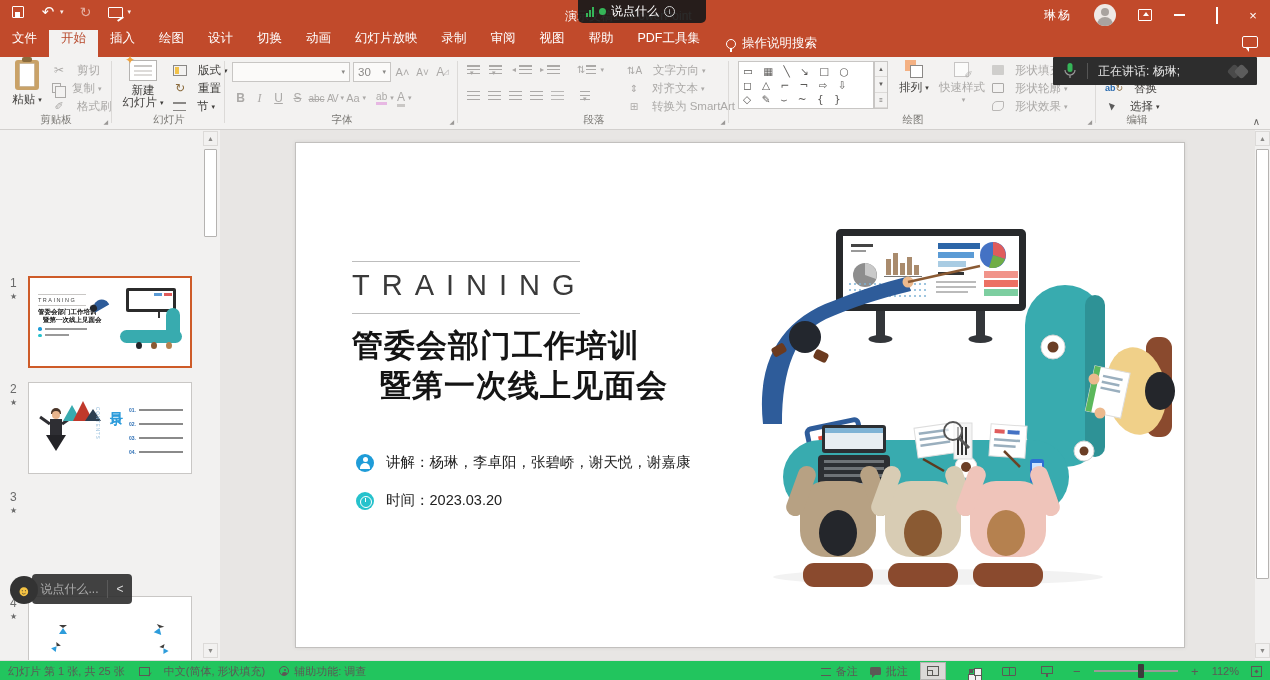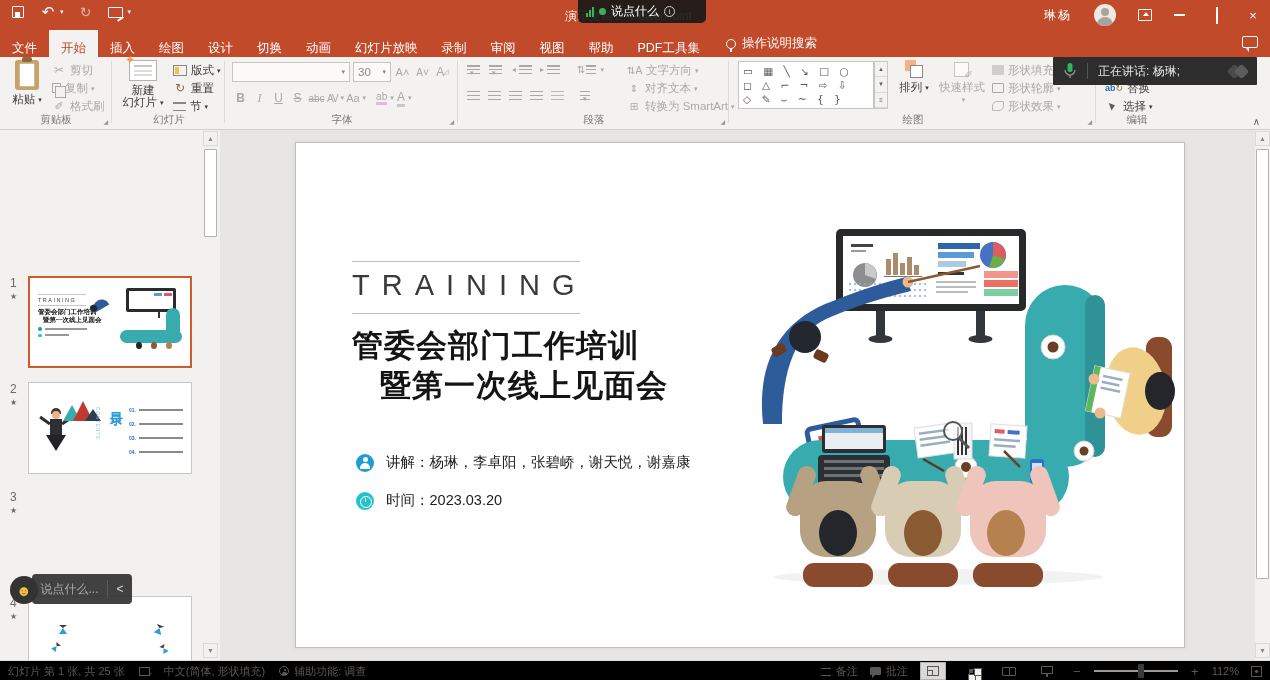--- a/index.html
+++ b/index.html
@@ -30,37 +30,37 @@
   .avatar::before{content:"";position:absolute;left:7px;top:4px;width:8px;height:8px;border-radius:50%;background:#A9A39F}
   .avatar::after{content:"";position:absolute;left:3px;top:13px;width:16px;height:10px;border-radius:8px 8px 0 0;background:#A9A39F}
   .ribopt{width:14px;height:12px;border:1.2px solid #fff;border-radius:1px;position:relative}
   .ribopt::after{content:"";position:absolute;left:4px;top:2px;border-left:3px solid transparent;border-right:3px solid transparent;border-bottom:4px solid #fff}
   .winbtn{font-size:13px;color:#fff;width:14px;text-align:center}
   .restore{width:10px;height:10px;border:1.2px solid #fff;position:relative}
   .minim{width:11px;height:1.5px;background:#fff;display:block}
 
   
   .tabrow{position:absolute;left:0;top:30px;width:1270px;height:27px;background:#C14A2B;display:flex;align-items:stretch;color:#fff}
-  .tab{padding:0 12px;display:flex;align-items:flex-end;font-size:12.5px;white-space:nowrap}
+  .tab{padding:0 12px;display:flex;align-items:flex-start;font-size:12.5px;white-space:nowrap}
   .tab.active{background:#F3F2F1;color:#B7472A}
   .assist{display:flex;align-items:center;gap:6px;margin-left:14px;font-size:12.5px}
   .bulb{width:10px;height:10px;border:1.3px solid #fff;border-radius:50%;position:relative}
   .bulb::after{content:"";position:absolute;left:2.6px;bottom:-4px;width:2.5px;height:3.5px;background:#fff}
   .tabchat{position:absolute;right:12px;top:6px;width:16px;height:12px;border:1.3px solid #fff;border-radius:2px}
   .tabchat::after{content:"";position:absolute;left:2px;bottom:-5px;border-left:4px solid transparent;border-right:0 solid transparent;border-top:5px solid #fff}
 
   
   .ribbon{position:absolute;left:0;top:57px;width:1270px;height:73px;background:#F3F2F1;border-bottom:1px solid #D2D0CE}
   .rgroup{position:absolute;top:0;height:72px}
   .gdiv{position:absolute;top:4px;height:62px;width:1px;background:#DCDAD8}
   .glabel{position:absolute;bottom:2px;left:0;right:0;text-align:center;font-size:10.5px;color:#7A7874}
   .launcher{position:absolute;bottom:4px;right:4px;font-size:6px;color:#9a9896}
   .bigbtn{position:absolute;top:3px;width:46px;height:58px;display:flex;flex-direction:column;align-items:center;justify-content:flex-start;gap:3px;font-size:11.5px;text-align:center}
   .bigbtn .blab{line-height:12px}
-  .sbtn{display:flex;align-items:center;gap:4px;height:18px;font-size:11.5px;white-space:nowrap}
+  .sbtn{display:flex;align-items:center;gap:11px;height:18px;font-size:11.5px;white-space:nowrap}
   .dis{color:#ABA9A7}
   .en{color:#3E3C3A}
   .dd::after{content:"▾";font-size:7px;margin-left:3px;vertical-align:1px}
   .ic{display:inline-flex;align-items:center;justify-content:center;min-width:14px;height:14px;font-size:12px}
   .ic-cut::before{content:"✂"}
   .ic-painter::before{content:"✐";font-size:11px}
   .copyicon{width:9px;height:10px;border:1px solid currentColor;position:relative;background:#F3F2F1}
   .copyicon::after{content:"";position:absolute;left:2px;top:2px;width:9px;height:10px;border:1px solid currentColor;background:#F3F2F1}
   .clip{width:24px;height:30px;background:#C9A268;border-radius:3px;position:relative}
   .clip::before{content:"";position:absolute;left:7px;top:-3px;width:10px;height:5px;background:#8a6b3d;border-radius:2px}
@@ -191,21 +191,21 @@
   
   .chat{position:absolute;left:10px;top:574px;display:flex;align-items:flex-end;z-index:40}
   .chatemoji{width:28px;height:28px;border-radius:50%;background:#333;display:flex;align-items:center;justify-content:center;z-index:2}
   .chatemoji::before{content:"☻";color:#F5C344;font-size:15px}
   .chatpill{margin-left:-6px;width:100px;height:30px;background:rgba(45,45,45,.9);border-radius:4px;display:flex;align-items:center}
   .chatinput{flex:1;text-align:center;color:#ABABAB;font-size:12px}
   .chatdiv{width:1px;height:18px;background:#5a5a5a}
   .chatcol{width:24px;text-align:center;color:#DDD;font-size:12px}
 
   
-  .statusbar{position:absolute;left:0;top:660px;width:1270px;height:20px;background:#000000;border-top:1px solid #DFDDDB;font-size:11px;color:#5B5955;display:block}
+  .statusbar{position:absolute;left:0;top:660px;width:1270px;height:20px;background:#22c55e;border-top:1px solid #DFDDDB;font-size:11px;color:#5B5955;display:block}
   .sleft{position:absolute;left:8px;top:0;height:20px;display:flex;align-items:center;gap:14px}
   .sright{position:absolute;right:8px;top:0;height:20px;display:flex;align-items:center;gap:12px}
   .spell{width:11px;height:9px;border:1px solid #5B5955;position:relative}
   .spell::after{content:"✓";position:absolute;right:-4px;bottom:-4px;font-size:7px}
   .accico{width:10px;height:10px;border:1px solid #5B5955;border-radius:50%;position:relative}
   .accico::before{content:"";position:absolute;left:3.4px;top:1.5px;width:2.4px;height:2.4px;border-radius:50%;background:#5B5955}
   .accico::after{content:"";position:absolute;left:2.2px;top:4.5px;width:5px;height:3px;border-radius:2px 2px 0 0;background:#5B5955}
   .noteico{width:10px;height:8px;border-bottom:1.4px solid #5B5955;border-top:1.4px solid #5B5955;position:relative;top:1px}
   .commico{width:11px;height:8px;background:#5B5955;border-radius:1.5px;position:relative}
   .commico::after{content:"";position:absolute;left:2px;bottom:-3px;border-left:3.5px solid #5B5955;border-bottom:3.5px solid transparent}

